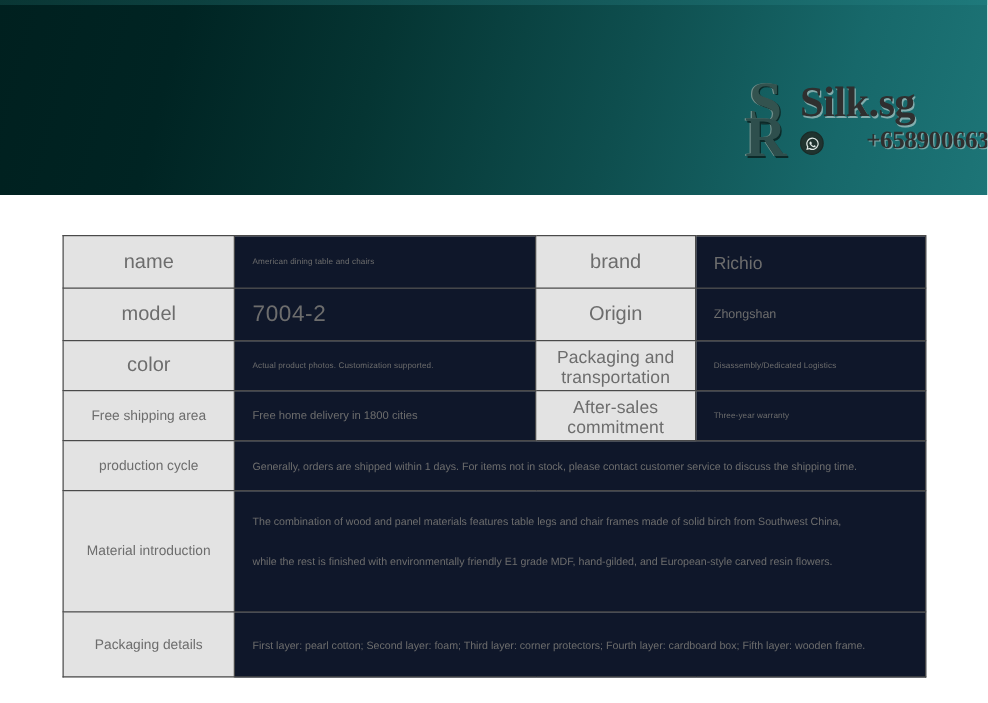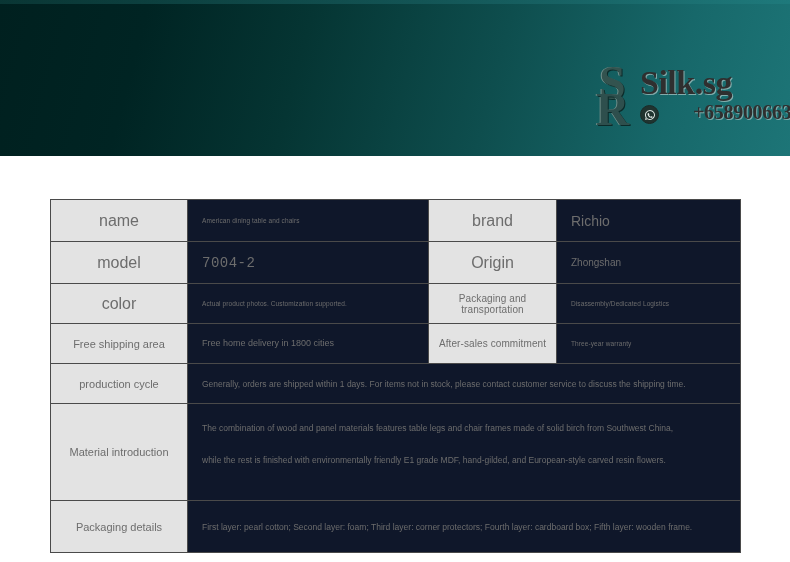--- a/index.html
+++ b/index.html
@@ -145,44 +145,44 @@
     font-weight: bold;
     color: #2f2f2f;
     letter-spacing: -0.3px;
     text-shadow: 1px 1px 0 rgba(220,228,226,0.5);
   }
 
   
   .param-table {
     position: absolute;
     left: 50px;
-    top: 199px;
+    top: 188px;
     width: 690px;
     border-collapse: collapse;
     table-layout: fixed;
   }
   .param-table td {
     border: 1px solid #4a4a4a;
     padding: 0 14px;
     vertical-align: middle;
     color: #6d6d6d;
     background: #0f172a;
   }
   td.label {
     background: #e3e3e3;
     text-align: center;
     padding: 0 6px;
   }
   
   .lbl-lg   { font-size: 16px; color: #6a6a6a; }
   .lbl-md   { font-size: 11px; color: #6d6d6d; }
-  .lbl-sm   { font-size: 10px; color: #6d6d6d; letter-spacing: 0.1px; margin-left: 11px; }
+  .lbl-sm   { font-size: 14px; color: #6d6d6d; letter-spacing: 0.1px; margin-left: 11px; }
   
   .val-lg   { font-size: 14px; color: #6d6d6d; }
-  .val-xl   { font-size: 14px; color: #636363; letter-spacing: 0.5px; font-family: Liberation Mono, monospace; }
+  .val-xl   { font-size: 18px; color: #636363; letter-spacing: 0.5px; }
   .val-md   { font-size: 10px; color: #7a7a7a; }
   .val-sm   { font-size: 6.5px; color: #8a8a8a; letter-spacing: 0.1px; }
   .val-body { font-size: 9px; color: #6f6f6f; line-height: 1.15; }
   .val-para { font-size: 8.5px; color: #6f6f6f; }
   .val-para p { margin: 0 0 22px 0; }
   .val-para p:last-child { margin-bottom: 16px; }
   .cell-pad-lg { padding-left: 18px; }
 </style>
 </head>
 <body>

